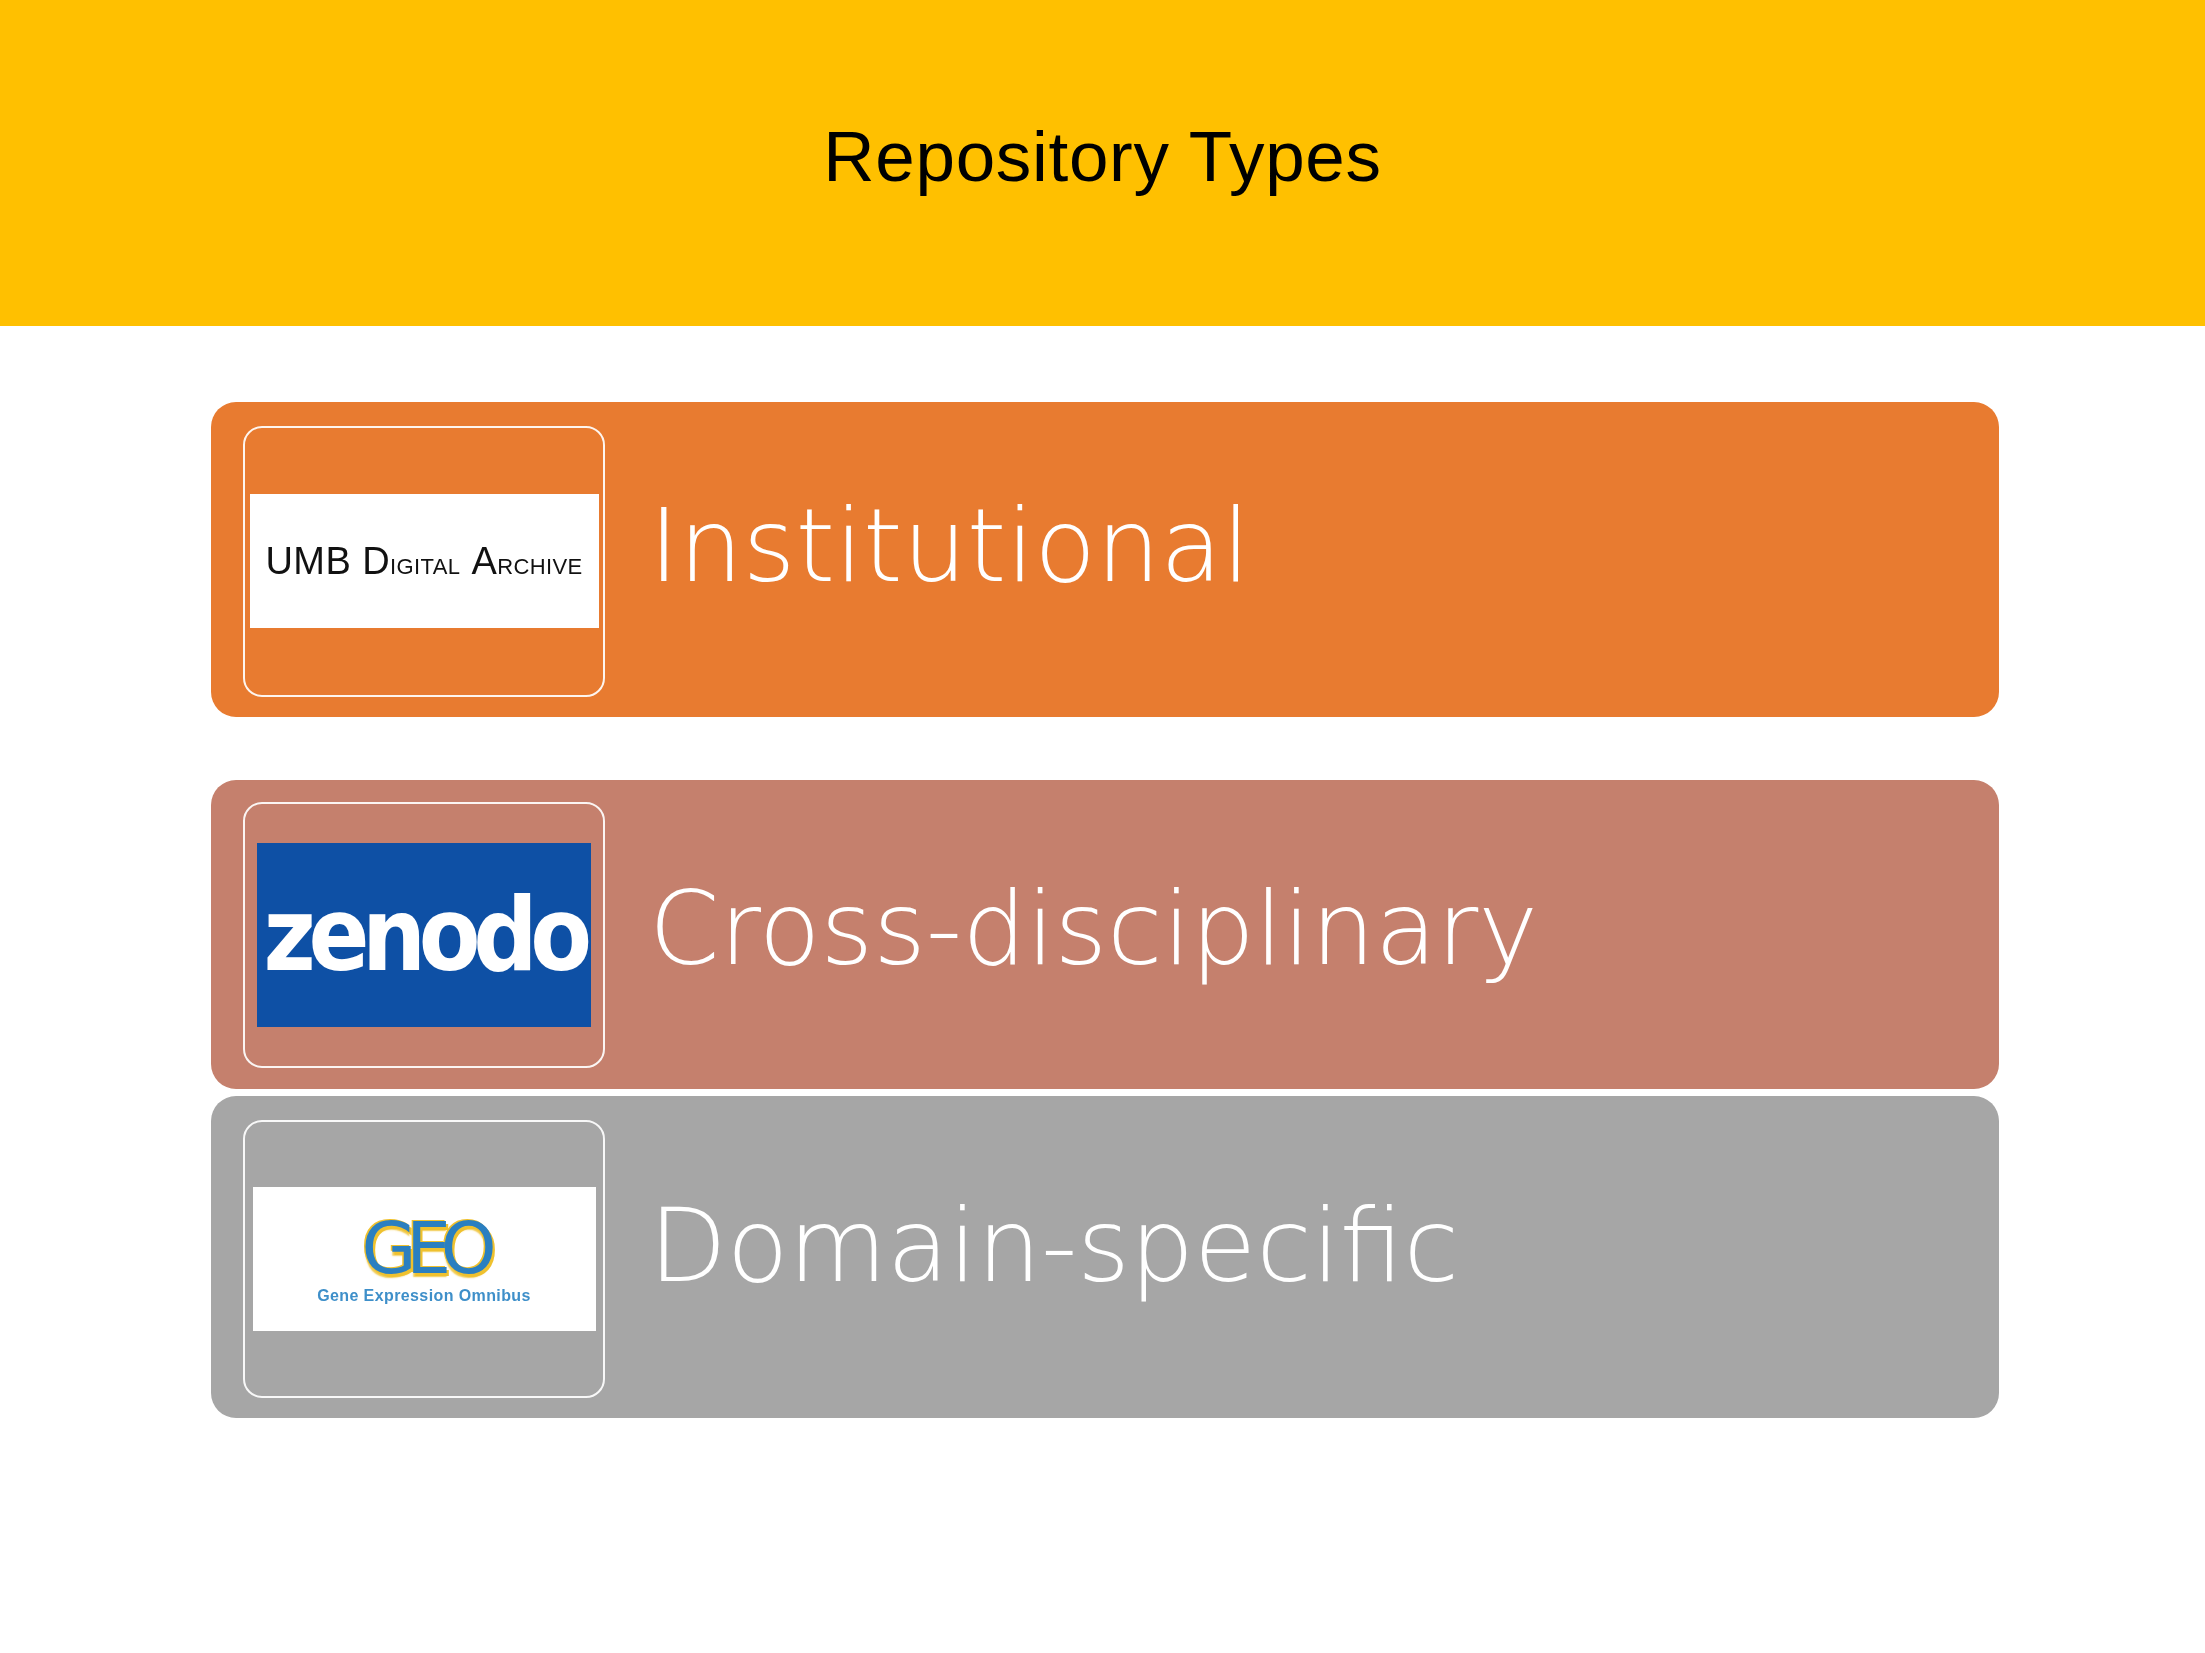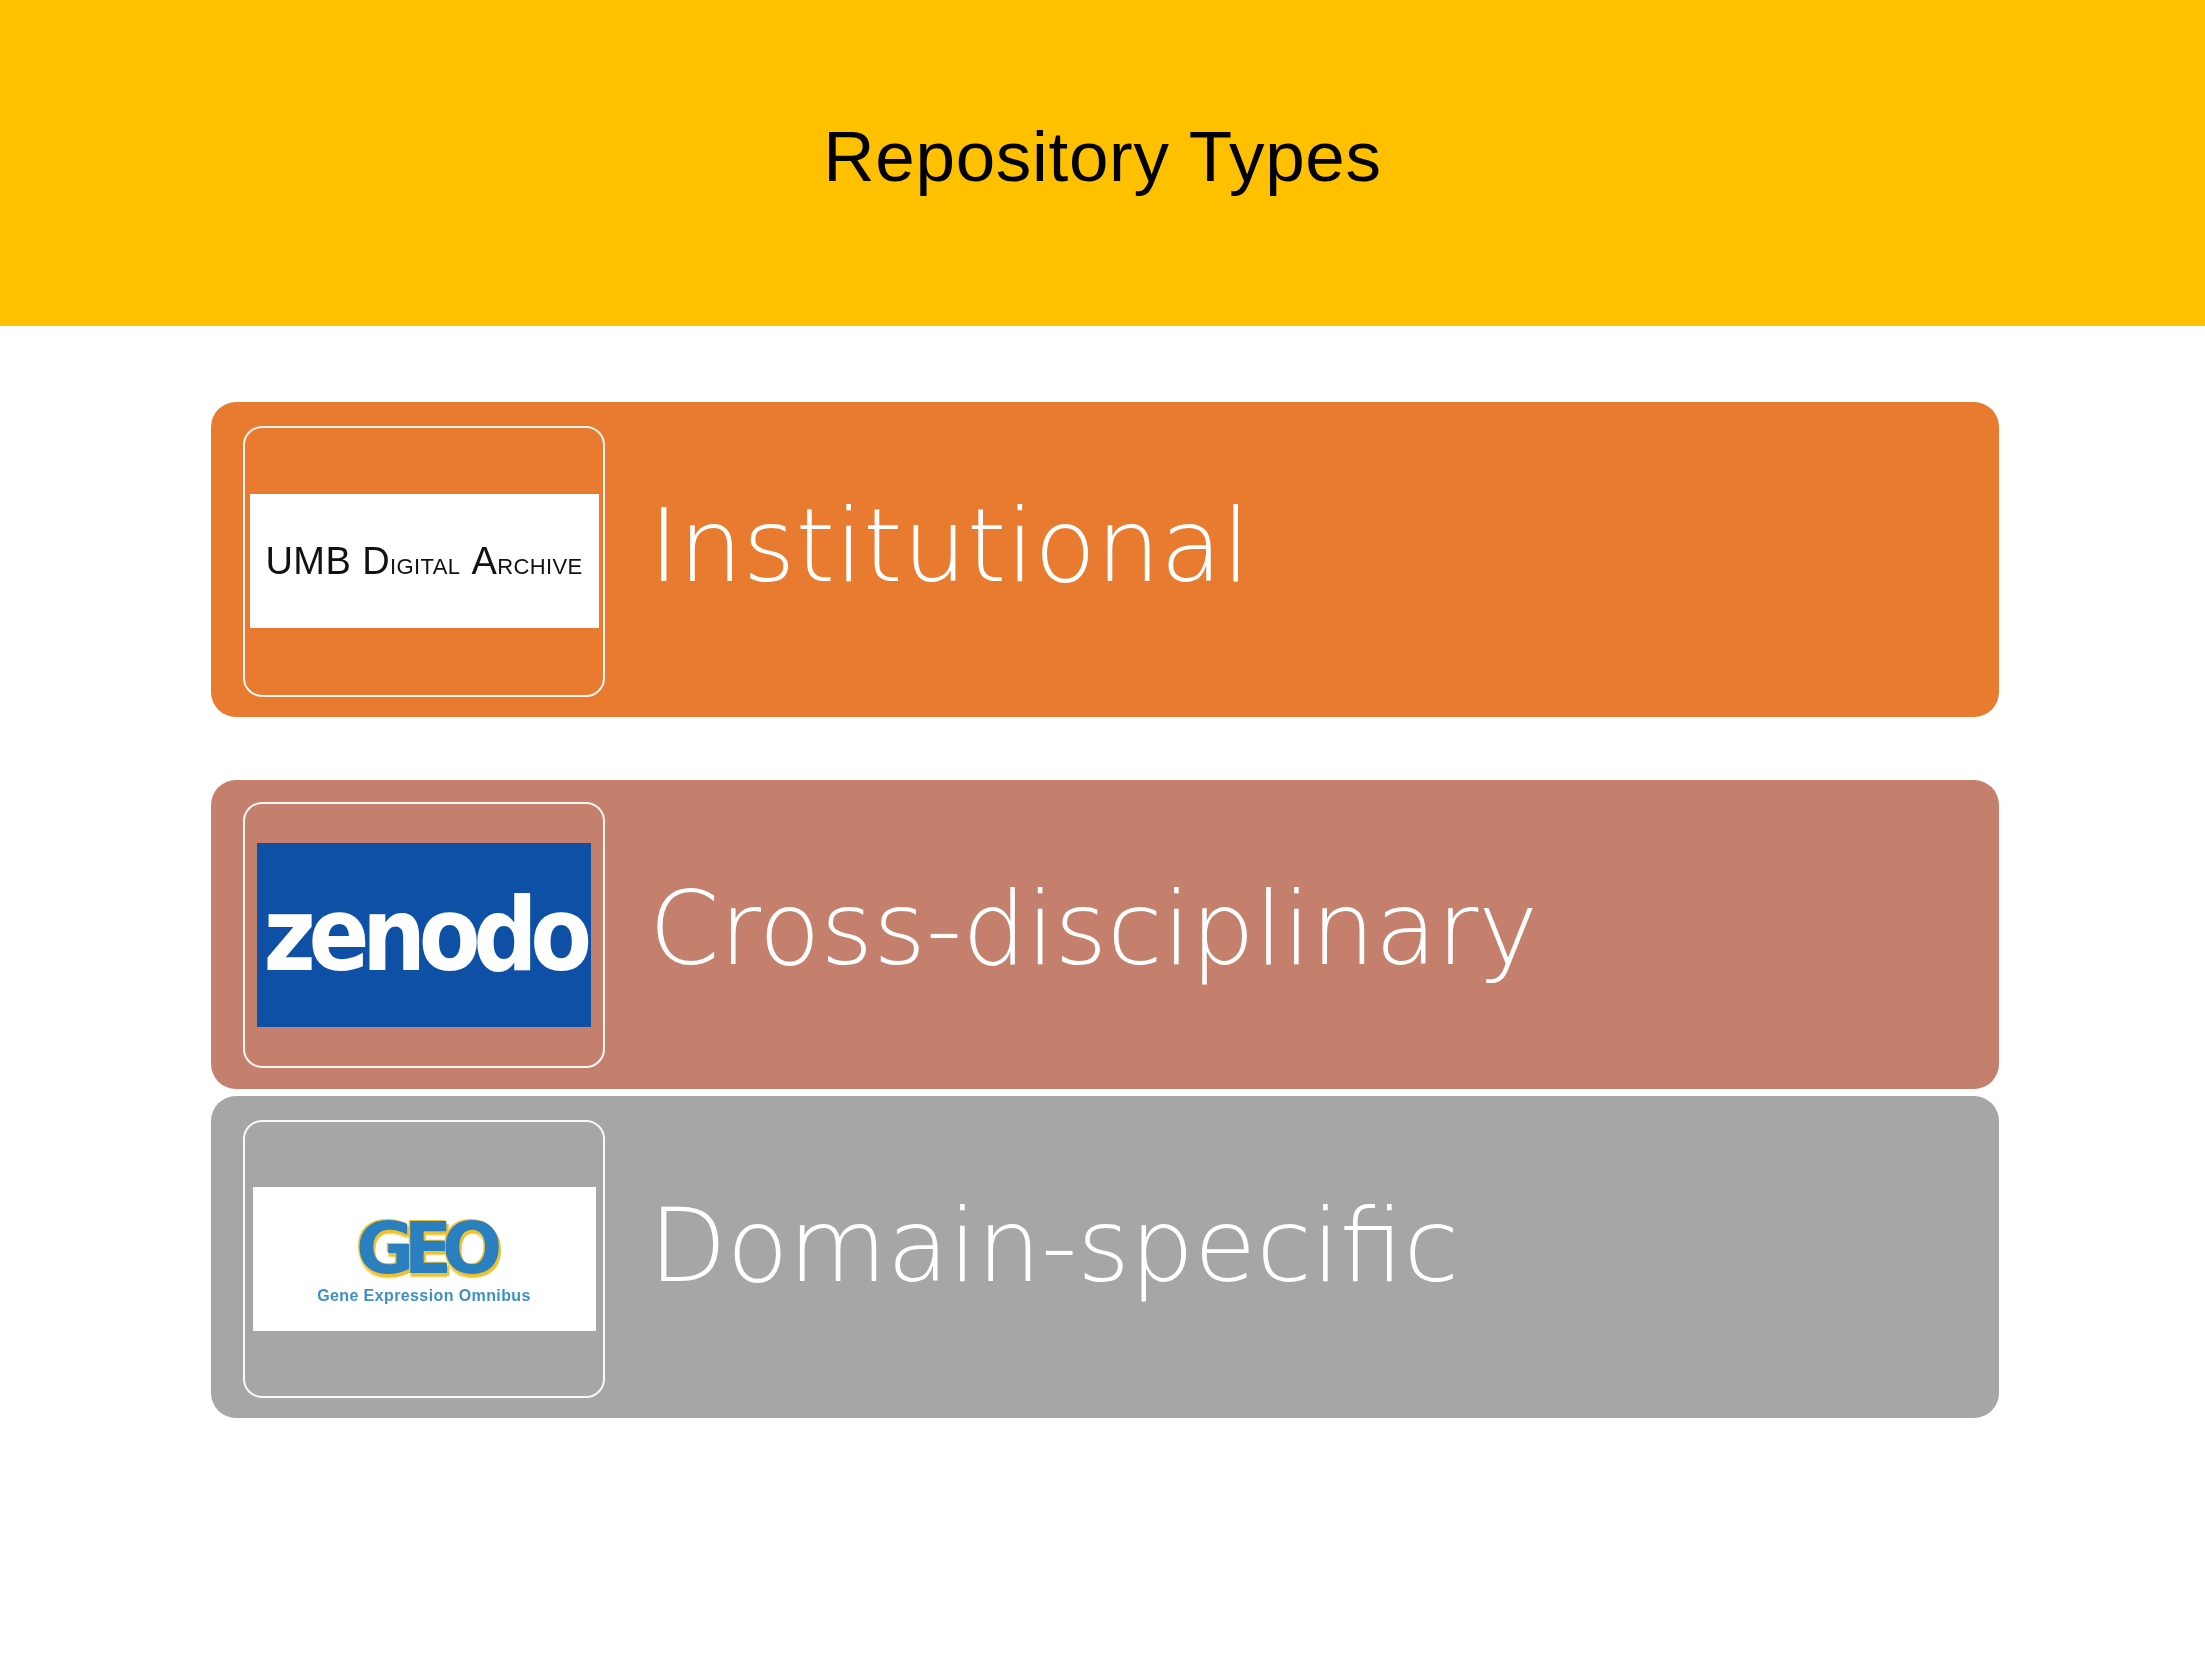--- a/index.html
+++ b/index.html
@@ -133,21 +133,21 @@
   }
 
   
   .geo-plate {
     width: 343px; height: 144px;
     flex-direction: column;
     justify-content: center;
   }
   .geo-mark {
     font-family: "DejaVu Sans", sans-serif;
-    font-weight: bold;
+    font-weight: normal;
     font-size: 71px;
     line-height: 1;
     letter-spacing: -10.3px;
     color: #2A7FC0;
     text-shadow: 2.2px 2.9px 0 #EFC12E, -1.5px -1.5px 0 #EFC12E, 0 3.7px 1.5px rgba(239,193,46,0.85);
     margin-bottom: 4.4px;
   }
   .geo-sub {
     font-family: "Liberation Sans", sans-serif;
     font-weight: bold;

